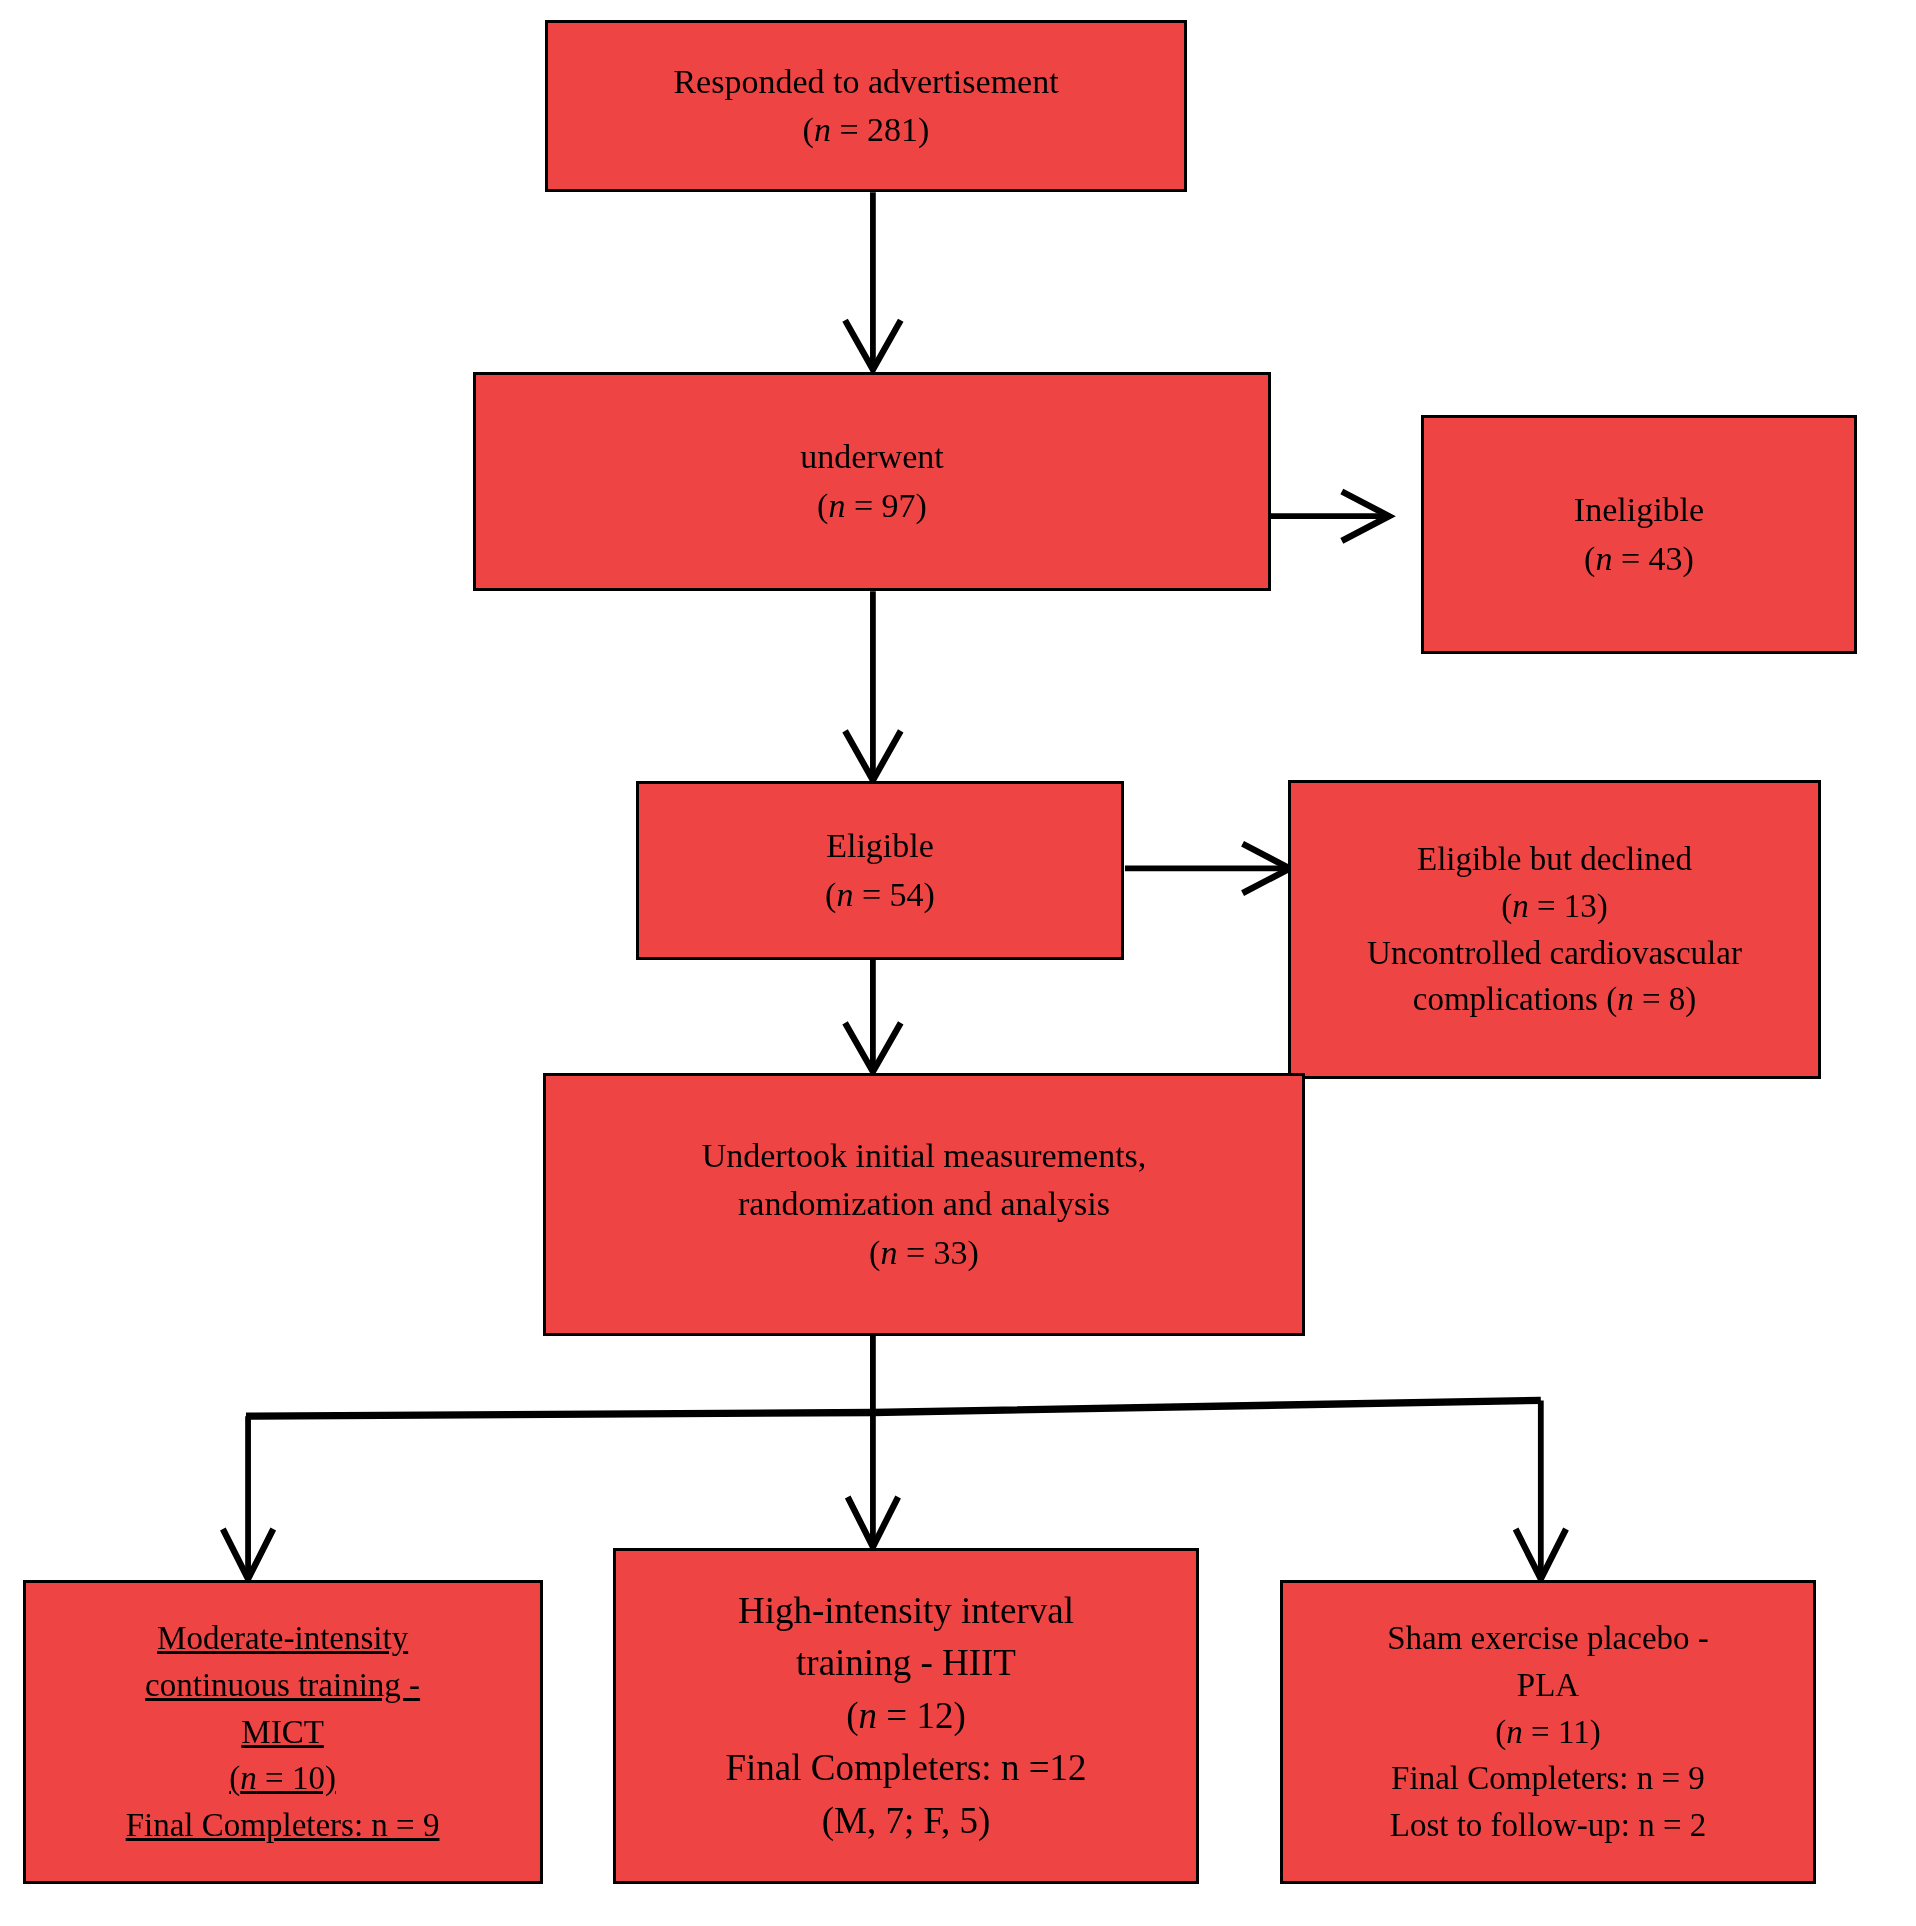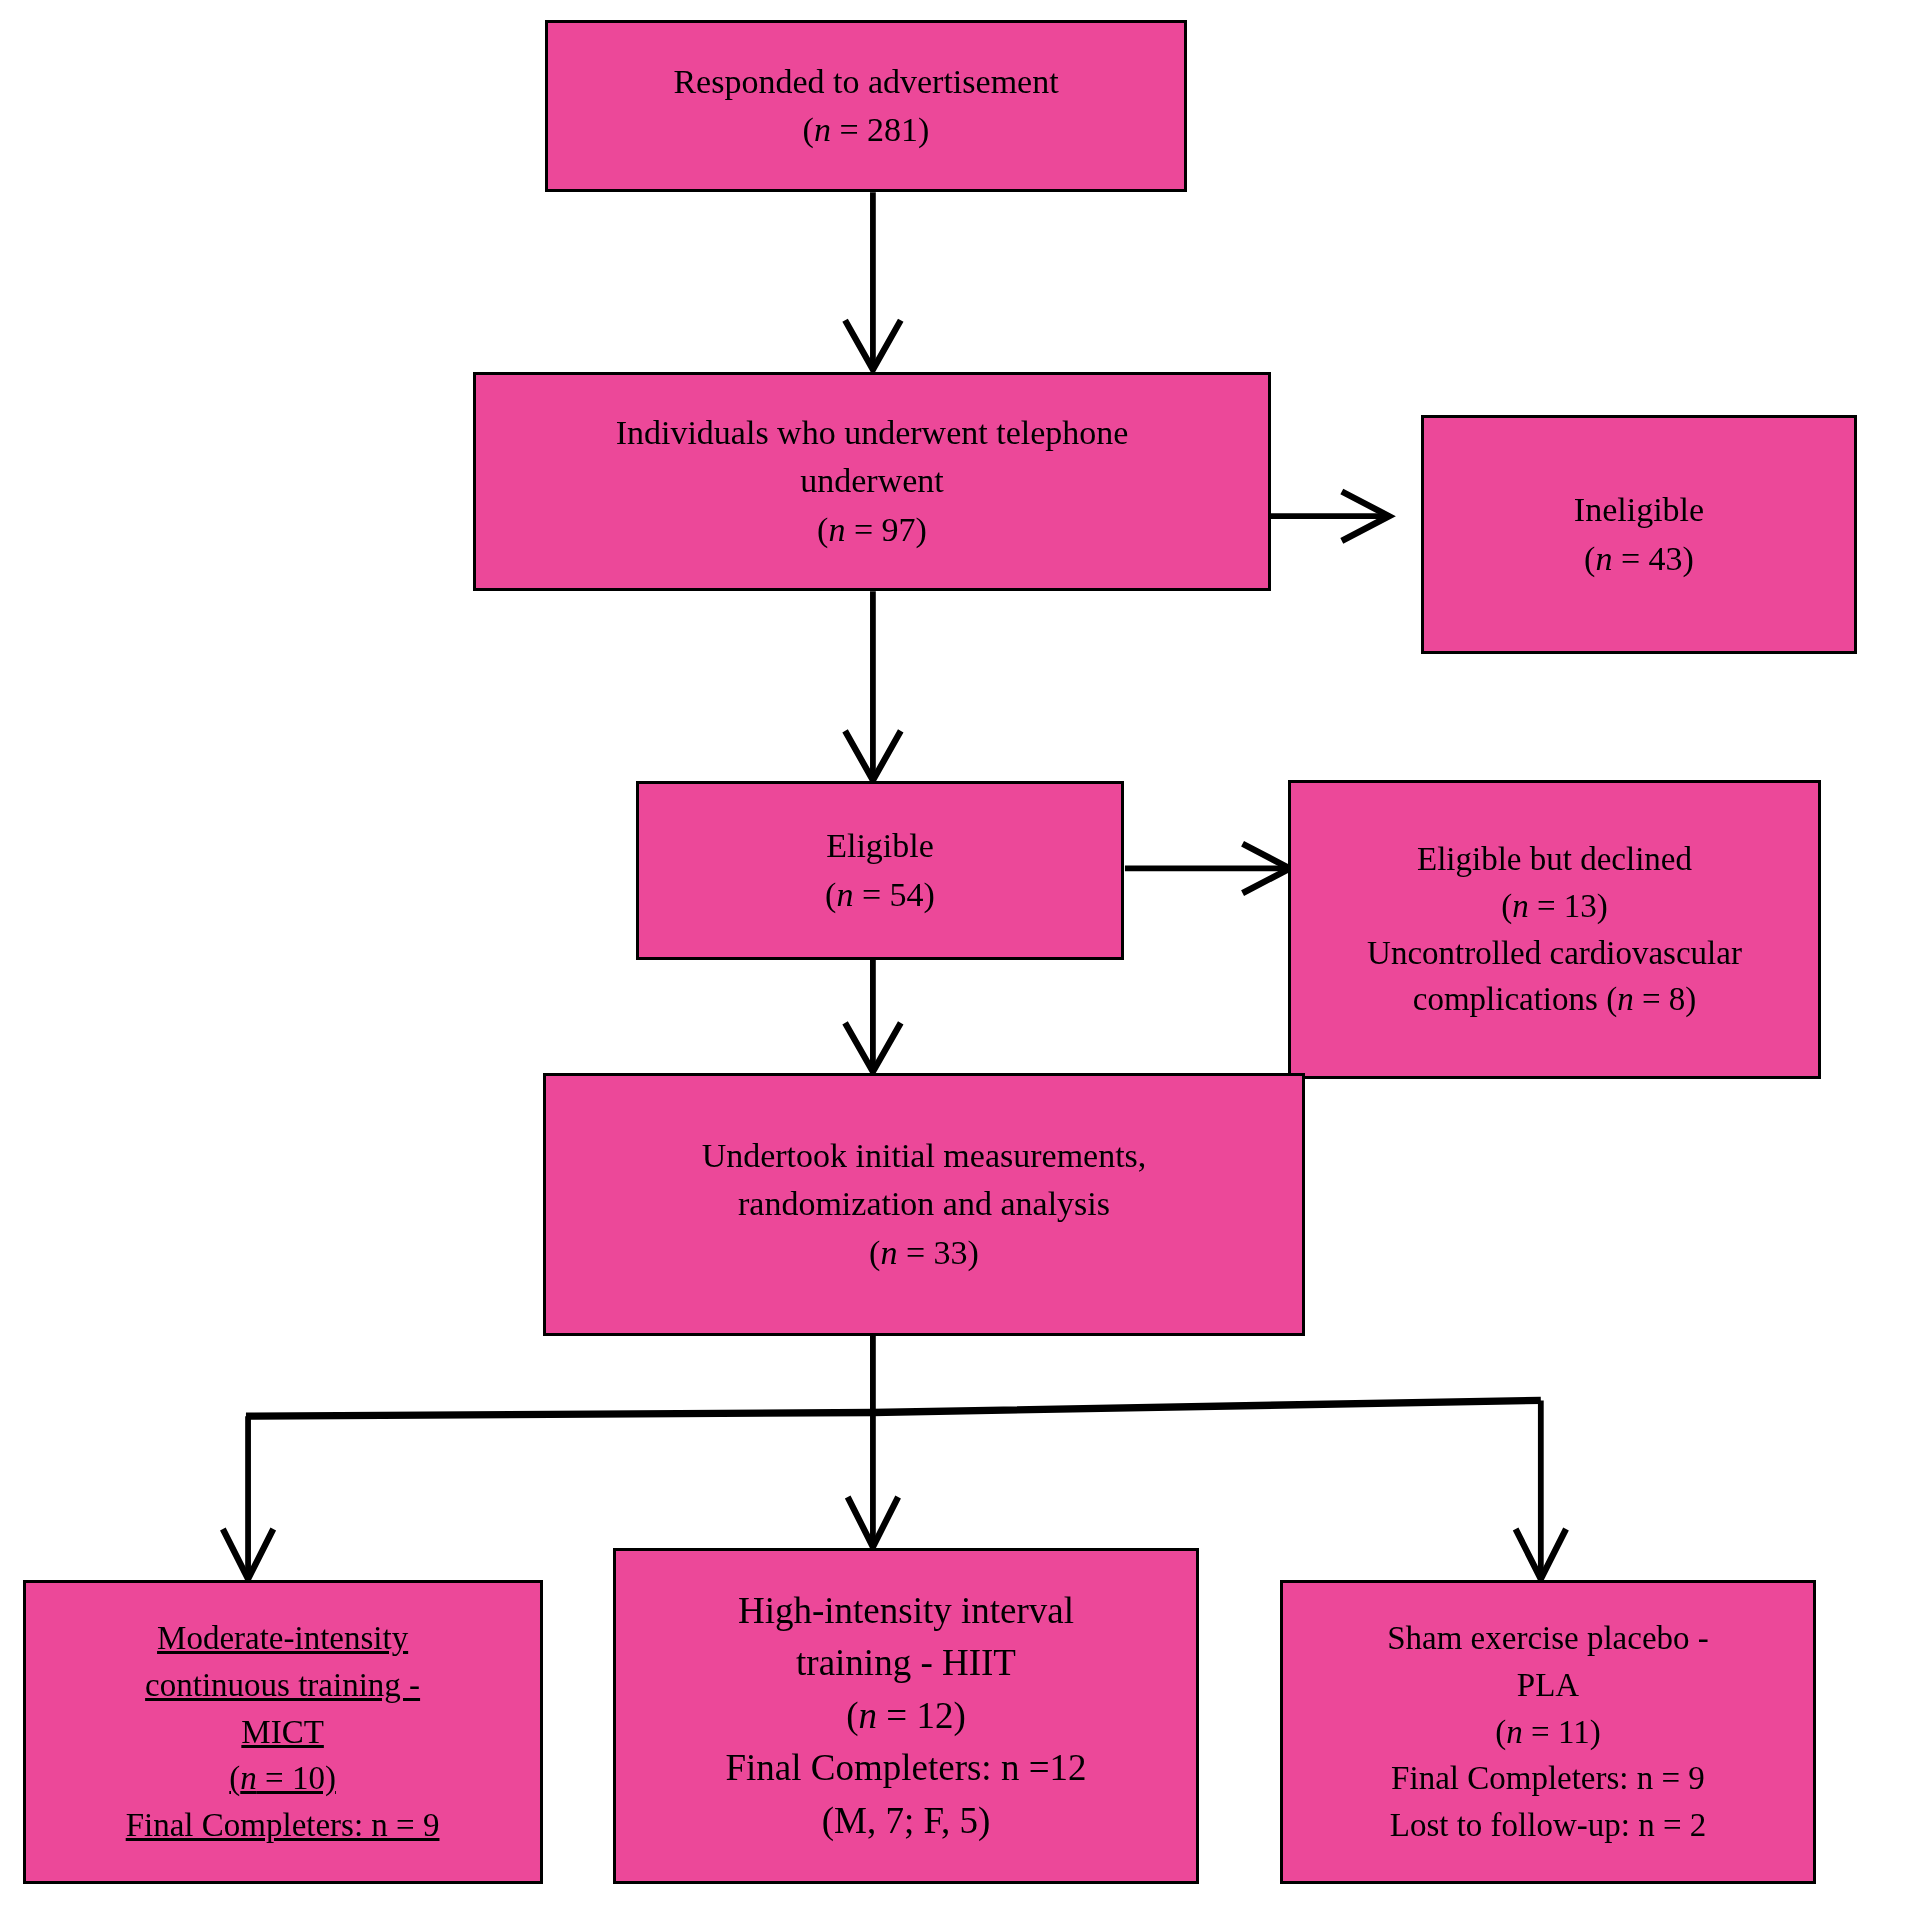--- a/index.html
+++ b/index.html
@@ -22,21 +22,21 @@
     left: 0;
     top: 0;
     width: 1917px;
     height: 1926px;
     pointer-events: none;
   }
   .node {
     position: absolute;
     box-sizing: border-box;
     border: 3.7px solid #000000;
-    background: #ec4899;
+    background: #ef4444;
     display: flex;
     flex-direction: column;
     align-items: center;
     justify-content: center;
     text-align: center;
     line-height: 1.42;
     font-size: 33px;
     padding: 5.3px 9.5px;
   }
   .node .ln {
@@ -105,21 +105,20 @@
 
     </g>
   </svg>
 
   <div class="node" id="node-responded">
     <span class="ln">Responded to advertisement</span>
     <span class="ln"><span>(</span><span class="it">n</span><span> = 281)</span></span>
   </div>
 
   <div class="node" id="node-screening">
-    <span class="ln">Individuals who underwent telephone</span>
     <span class="ln">underwent</span>
     <span class="ln"><span>(</span><span class="it">n</span><span> = 97)</span></span>
   </div>
 
   <div class="node" id="node-ineligible">
     <span class="ln">Ineligible</span>
     <span class="ln"><span>(</span><span class="it">n</span><span> = 43)</span></span>
   </div>
 
   <div class="node" id="node-eligible">

